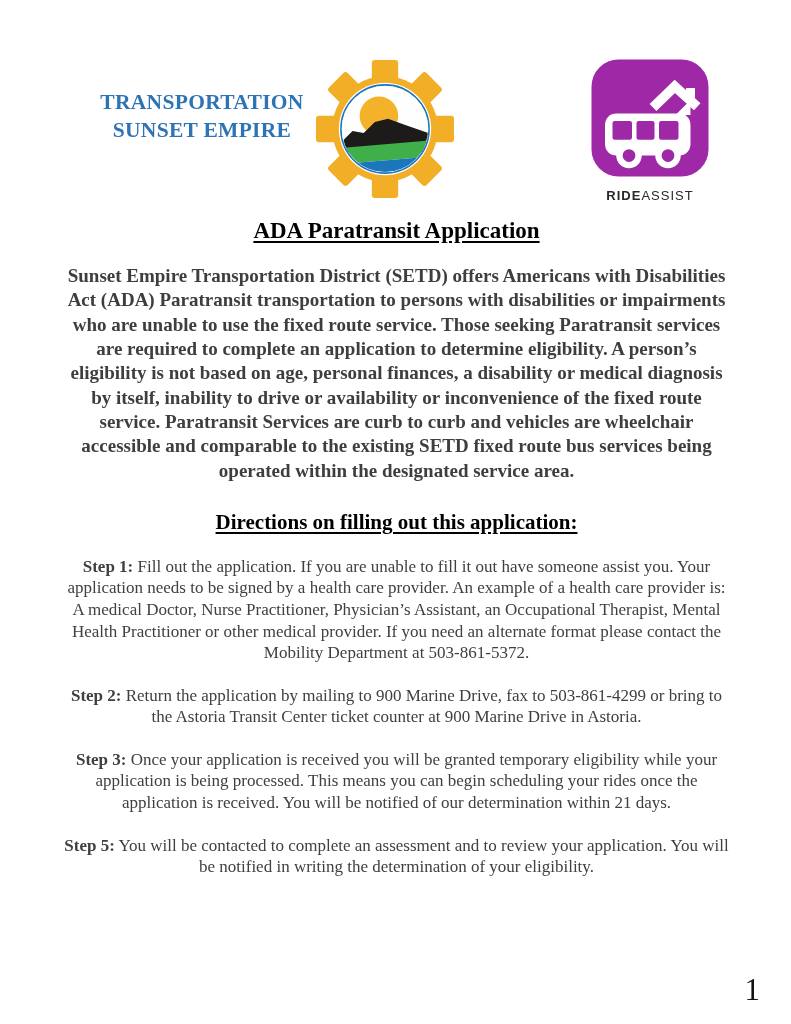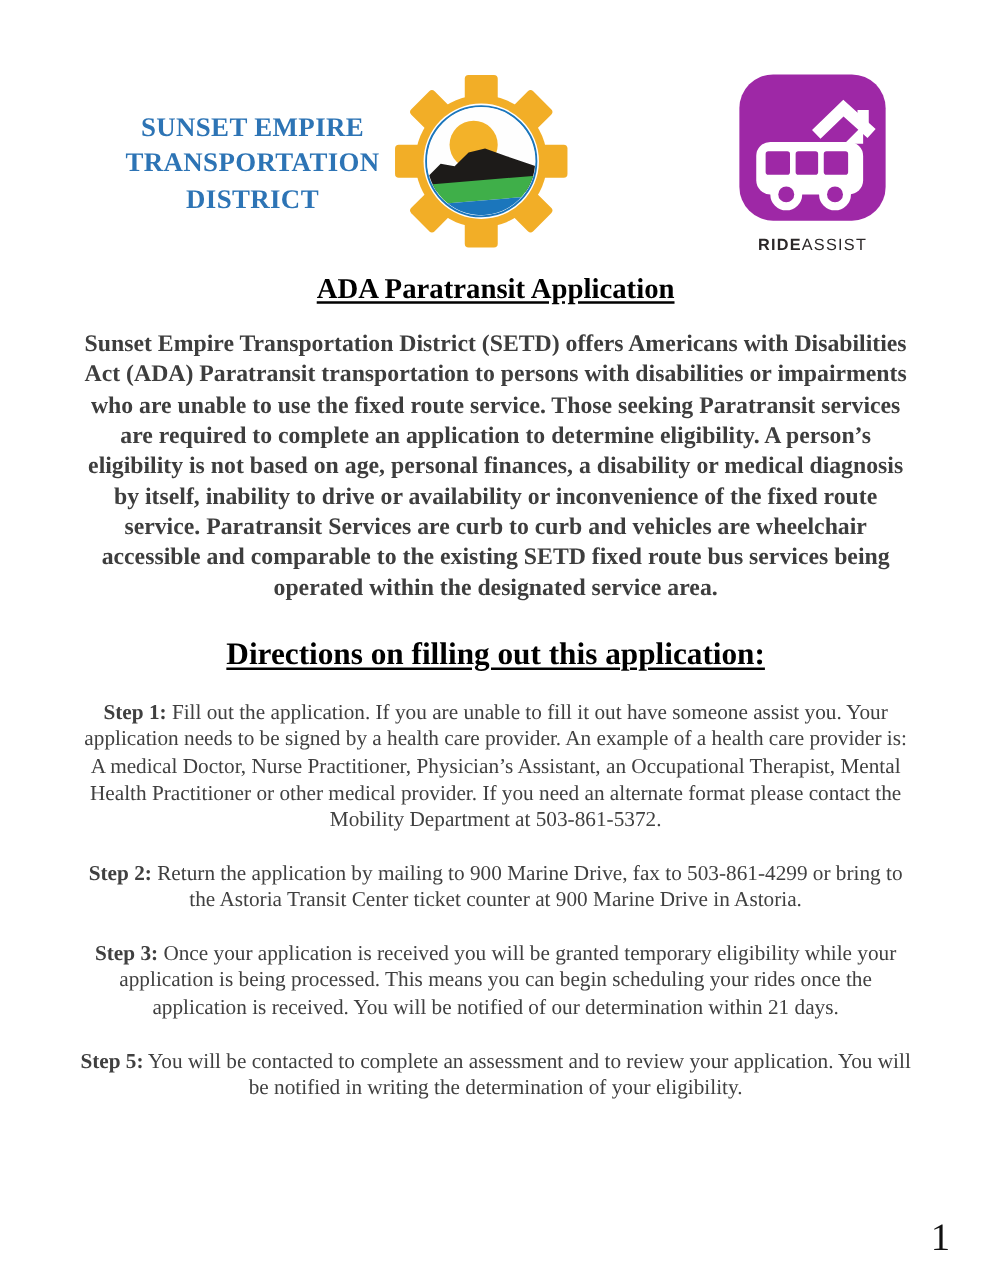--- a/index.html
+++ b/index.html
@@ -47,21 +47,21 @@
     text-underline-offset:3px;
   }
   .intro {
     margin:20px 0 0 0;
     font-weight:bold;
     color:#3e3e3e;
     font-size:19px;
     line-height:1.28;
   }
   .directions {
-    font-size:25px;
+    font-size:21px;
     font-weight:bold;
     color:#000;
     margin:27px 0 0 0;
     text-decoration:underline;
     text-decoration-thickness:2px;
     text-underline-offset:3px;
   }
   .step {
     margin:21px 0 0 0;
     font-size:17px;
@@ -78,23 +78,22 @@
   }
 </style>
 </head>
 <body>
 
 <div class="page">
 
   <div class="header">
 
     <div class="org-name">
+      <div>TRANSPORTATION</div>
       <div>SUNSET EMPIRE</div>
-      <div>TRANSPORTATION</div>
-      <div>DISTRICT</div>
     </div>
 
     <div class="gear-wrap">
       <svg viewBox="0 0 140 140" width="142" height="142" aria-hidden="true">
         <g fill="#f2ae27">
           <circle cx="70" cy="70" r="52"></circle>
           <rect x="57" y="2" width="26" height="26" rx="3"></rect>
           <rect x="57" y="2" width="26" height="26" rx="3" transform="rotate(45 70 70)"></rect>
           <rect x="57" y="2" width="26" height="26" rx="3" transform="rotate(90 70 70)"></rect>
           <rect x="57" y="2" width="26" height="26" rx="3" transform="rotate(135 70 70)"></rect>

